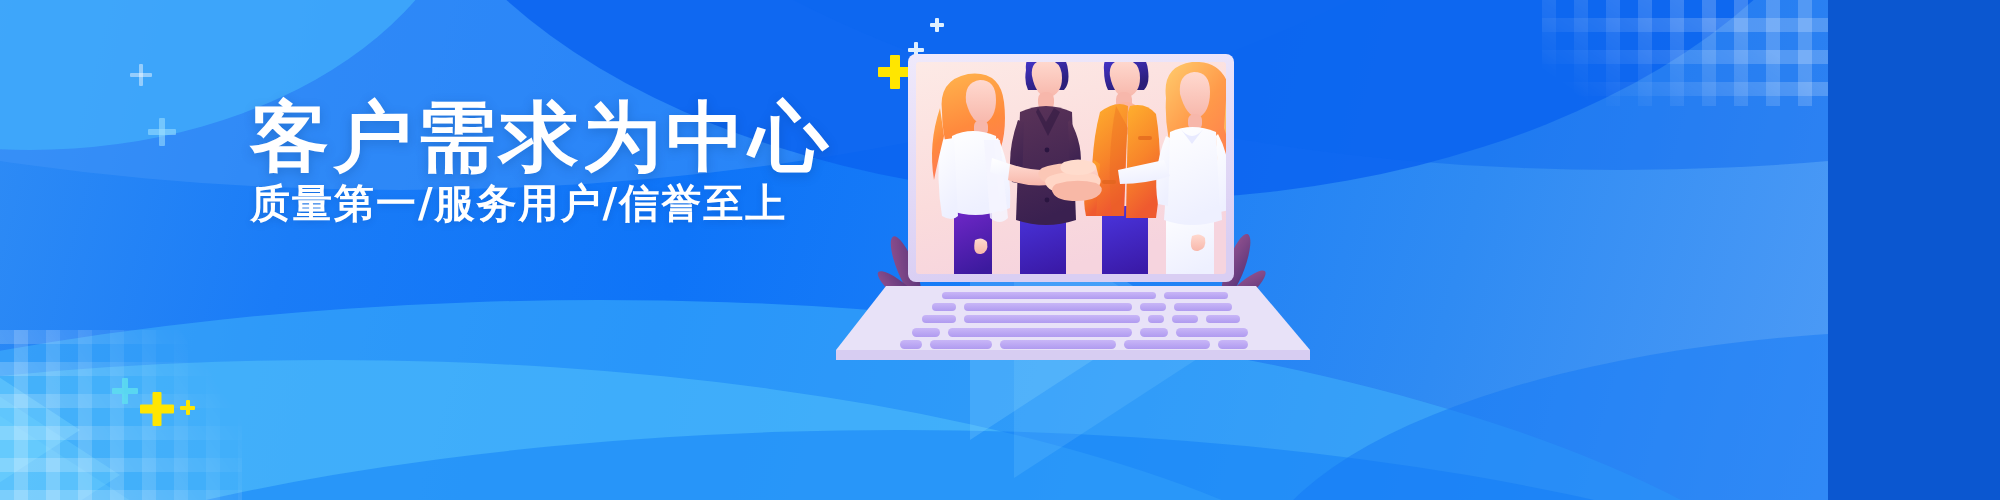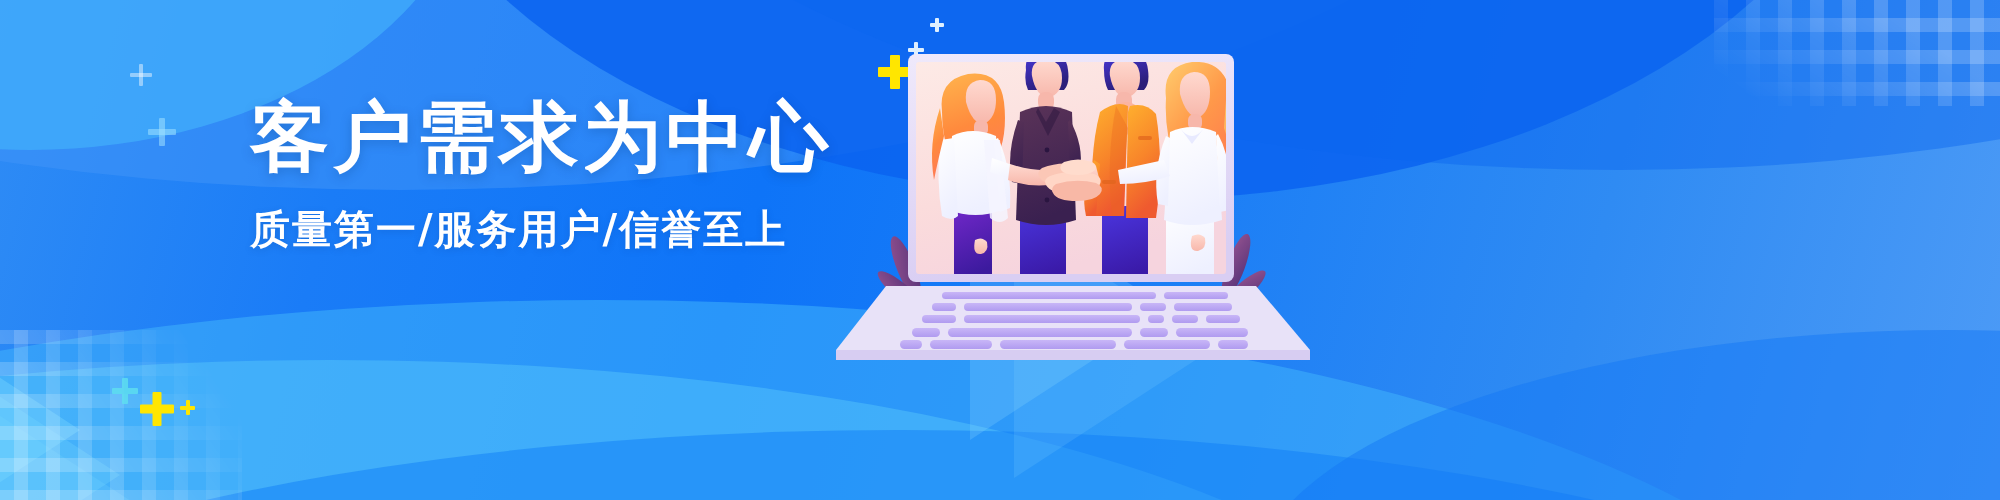--- a/index.html
+++ b/index.html
@@ -1,21 +1,21 @@
 <!DOCTYPE html>
 <html lang="zh"><head>
 <meta charset="utf-8">
 <style>
   * { margin:0; padding:0; box-sizing:border-box; }
   html,body { background:#0b57d0; }
   body { font-family:"Liberation Sans","DejaVu Sans",sans-serif; }
 
   .banner{
     position:relative;
-    width:2000px;
+    width:1828px;
     height:500px;
     overflow:hidden;
     background:linear-gradient(105deg,#2f8cf5 0%,#1a7cf7 18%,#0e74f8 38%,#1b7ef6 58%,#2f8bf3 78%,#4d9bf6 100%);
   }
 
   
   .wave{ position:absolute; pointer-events:none; }
 
   .w-darkTop{
     width:1500px; height:900px; left:380px; top:-700px;
@@ -109,21 +109,20 @@
     font-weight:bold;
     color:#ffffff;
     letter-spacing:4px;
     white-space:nowrap;
     text-shadow:0 3px 10px rgba(4,50,120,.25);
     font-family:"DejaVu Sans","Liberation Sans",sans-serif;
     transform:scaleX(1.04);
     transform-origin:left center;
   }
   .subline{
-    margin-top:26px;
     font-size:40px;
     font-weight:bold;
     color:#ffffff;
     letter-spacing:2px;
     white-space:nowrap;
     font-family:"DejaVu Sans","Liberation Sans",sans-serif;
     text-shadow:0 2px 7px rgba(4,50,120,.18);
   }
 
   

